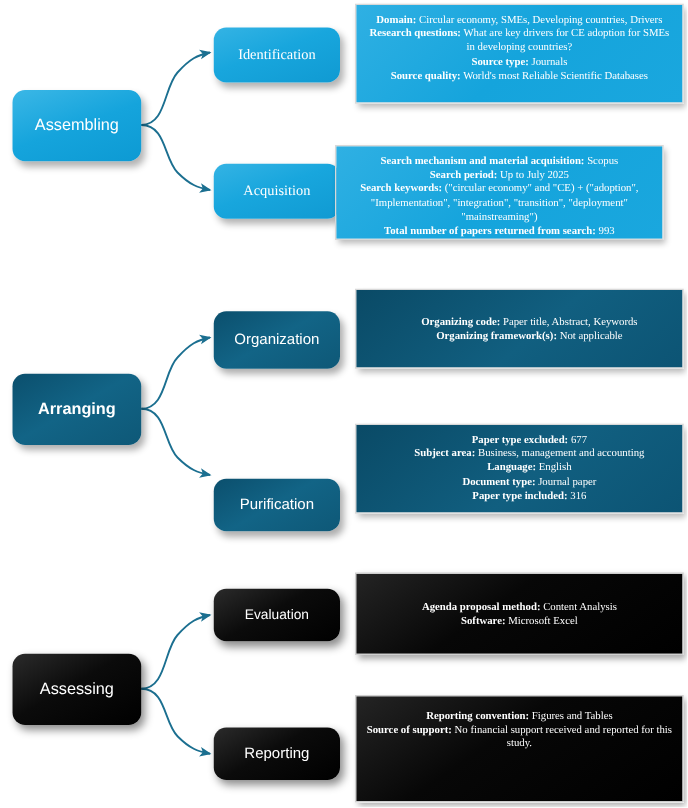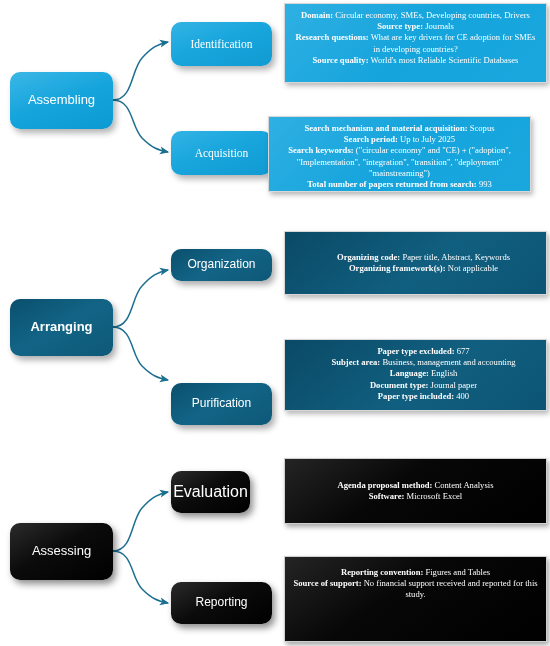--- a/index.html
+++ b/index.html
@@ -126,62 +126,62 @@
   <div class="node n-blue" style="left:171px;top:22px;width:101px;height:44px;font-size:11.5px;">
     <span class="lbl">Identification</span>
   </div>
 
   <div class="node n-blue" style="left:171px;top:131px;width:101px;height:44px;font-size:11.5px;">
     <span class="lbl">Acquisition</span>
   </div>
 
   <div class="panel p-blue" style="left:284px;top:3px;width:263px;height:80px;">
     <div class="row"><b>Domain:</b> <span>Circular economy, SMEs, Developing countries, Drivers</span></div>
+    <div class="row"><b>Research questions:</b> <span>What are key drivers for CE adoption for SMEs in developing countries?</span></div>
     <div class="row"><b>Source type:</b> <span>Journals</span></div>
-    <div class="row"><b>Research questions:</b> <span>What are key drivers for CE adoption for SMEs in developing countries?</span></div>
     <div class="row"><b>Source quality:</b> <span>World's most Reliable Scientific Databases</span></div>
   </div>
 
   <div class="panel p-blue" style="left:268px;top:116px;width:263px;height:76px;">
     <div class="row"><b>Search mechanism and material acquisition:</b> <span>Scopus</span></div>
     <div class="row"><b>Search period:</b> <span>Up to July 2025</span></div>
     <div class="row"><b>Search keywords:</b> <span>("circular economy" and "CE) + ("adoption", "Implementation", "integration", "transition", "deployment" "mainstreaming")</span></div>
     <div class="row"><b>Total number of papers returned from search:</b> <span>993</span></div>
   </div>
 
   <div class="node n-teal" style="left:10px;top:299px;width:103px;height:57px;font-size:13px;font-weight:bold;">
     <span class="lbl">Arranging</span>
   </div>
 
-  <div class="node n-teal" style="left:171px;top:249px;width:101px;height:32px;font-size:12px;">
+  <div class="node n-teal" style="left:171px;top:249px;width:101px;height:46px;font-size:12px;">
     <span class="lbl">Organization</span>
   </div>
 
   <div class="node n-teal" style="left:171px;top:359px;width:101px;height:42px;font-size:12px;margin-top:24px;">
     <span class="lbl">Purification</span>
   </div>
 
   <div class="panel p-teal" style="left:284px;top:231px;width:263px;height:64px;padding-top:20px;">
     <div class="row"><b>Organizing code:</b> <span>Paper title, Abstract, Keywords</span></div>
     <div class="row"><b>Organizing framework(s):</b> <span>Not applicable</span></div>
   </div>
 
   <div class="panel p-teal" style="left:284px;top:339px;width:263px;height:72px;">
     <div class="row"><b>Paper type excluded:</b> <span>677</span></div>
     <div class="row"><b>Subject area:</b> <span>Business, management and accounting</span></div>
     <div class="row"><b>Language:</b> <span>English</span></div>
     <div class="row"><b>Document type:</b> <span>Journal paper</span></div>
-    <div class="row"><b>Paper type included:</b> <span>400</span></div>
+    <div class="row"><b>Paper type included:</b> <span>316</span></div>
   </div>
 
   <div class="node n-black" style="left:10px;top:523px;width:103px;height:57px;font-size:13px;">
     <span class="lbl">Assessing</span>
   </div>
 
-  <div class="node n-black" style="left:171px;top:471px;width:79px;height:42px;font-size:16px;">
+  <div class="node n-black" style="left:171px;top:471px;width:101px;height:42px;font-size:11px;">
     <span class="lbl">Evaluation</span>
   </div>
 
   <div class="node n-black" style="left:171px;top:582px;width:101px;height:42px;font-size:12px;">
     <span class="lbl">Reporting</span>
   </div>
 
   <div class="panel p-black" style="left:284px;top:458px;width:263px;height:66px;padding-top:21px;">
     <div class="row"><b>Agenda proposal method:</b> <span>Content Analysis</span></div>
     <div class="row"><b>Software:</b> <span>Microsoft Excel</span></div>

